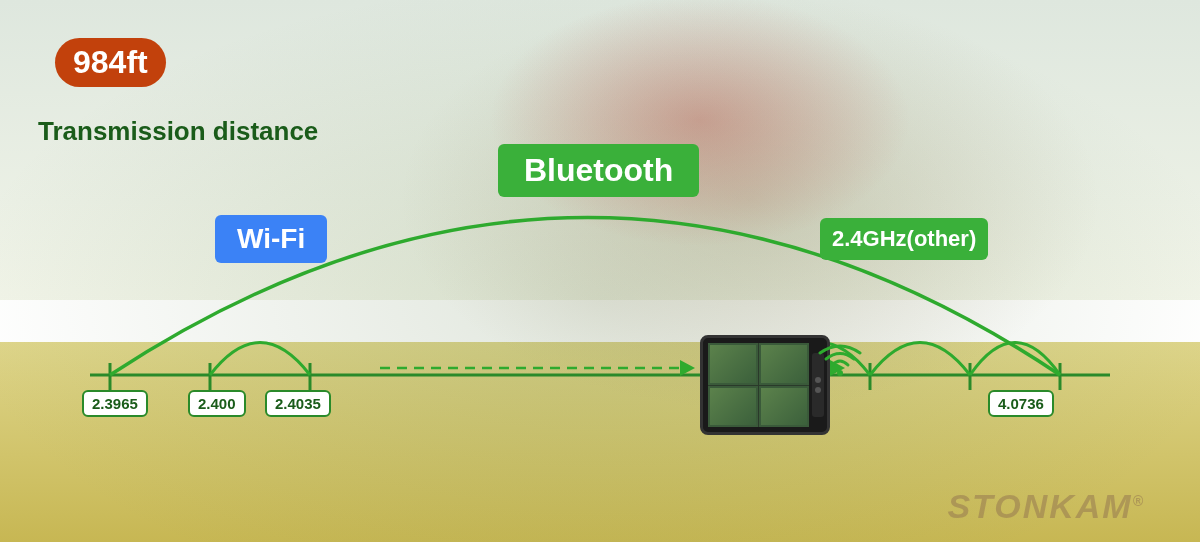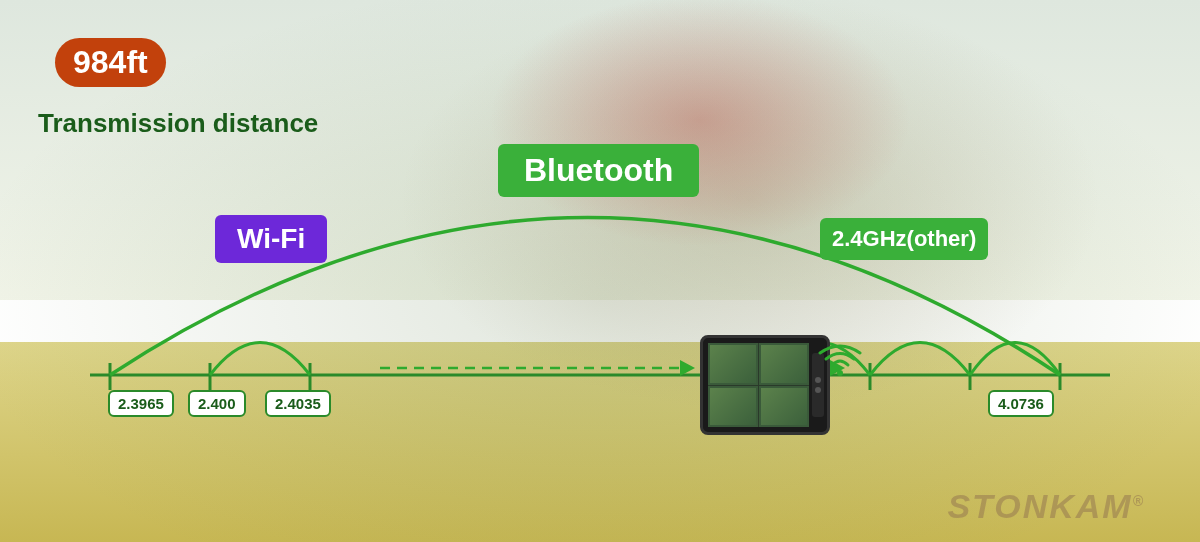--- a/index.html
+++ b/index.html
@@ -40,21 +40,21 @@
       background: #c2410c;
       border-radius: 30px;
       padding: 6px 18px;
       color: white;
       font-size: 32px;
       font-weight: 900;
     }
 
     .transmission-label {
       position: absolute;
-      top: 108px;
+      top: 116px;
       left: 38px;
       color: #1a5c1a;
       font-size: 26px;
       font-weight: 900;
     }
 
     
     .arcs-svg {
       position: absolute;
       top: 0;
@@ -91,21 +91,21 @@
       padding: 8px 26px;
       border-radius: 6px;
       z-index: 10;
     }
 
     
     .wifi-label {
       position: absolute;
       top: 215px;
       left: 215px;
-      background: #6d28d9;
+      background: #3b82f6;
       color: white;
       font-size: 28px;
       font-weight: 700;
       padding: 8px 22px;
       border-radius: 6px;
       z-index: 10;
     }
 
     
     .ghz-label {
@@ -242,21 +242,21 @@
 <div class="distance-badge">984ft</div>
 
 <div class="transmission-label">Transmission distance</div>
 
 <div class="bt-label">Bluetooth</div>
 
 <div class="wifi-label">Wi-Fi</div>
 
 <div class="ghz-label">2.4GHz(other)</div>
 
-<div class="freq-label" style="left: 108px;">2.3965</div>
+<div class="freq-label" style="left: 82px;">2.3965</div>
 <div class="freq-label" style="left: 188px; text-align: right;">2.400</div>
 <div class="freq-label" style="left: 265px; text-align: right;">2.4035</div>
 <div class="freq-label" style="left: 988px;">4.0736</div>
 
 <div class="monitor">
   <div class="monitor-screen">
     <div class="screen-quad"></div>
     <div class="screen-quad"></div>
     <div class="screen-quad"></div>
     <div class="screen-quad"></div>

